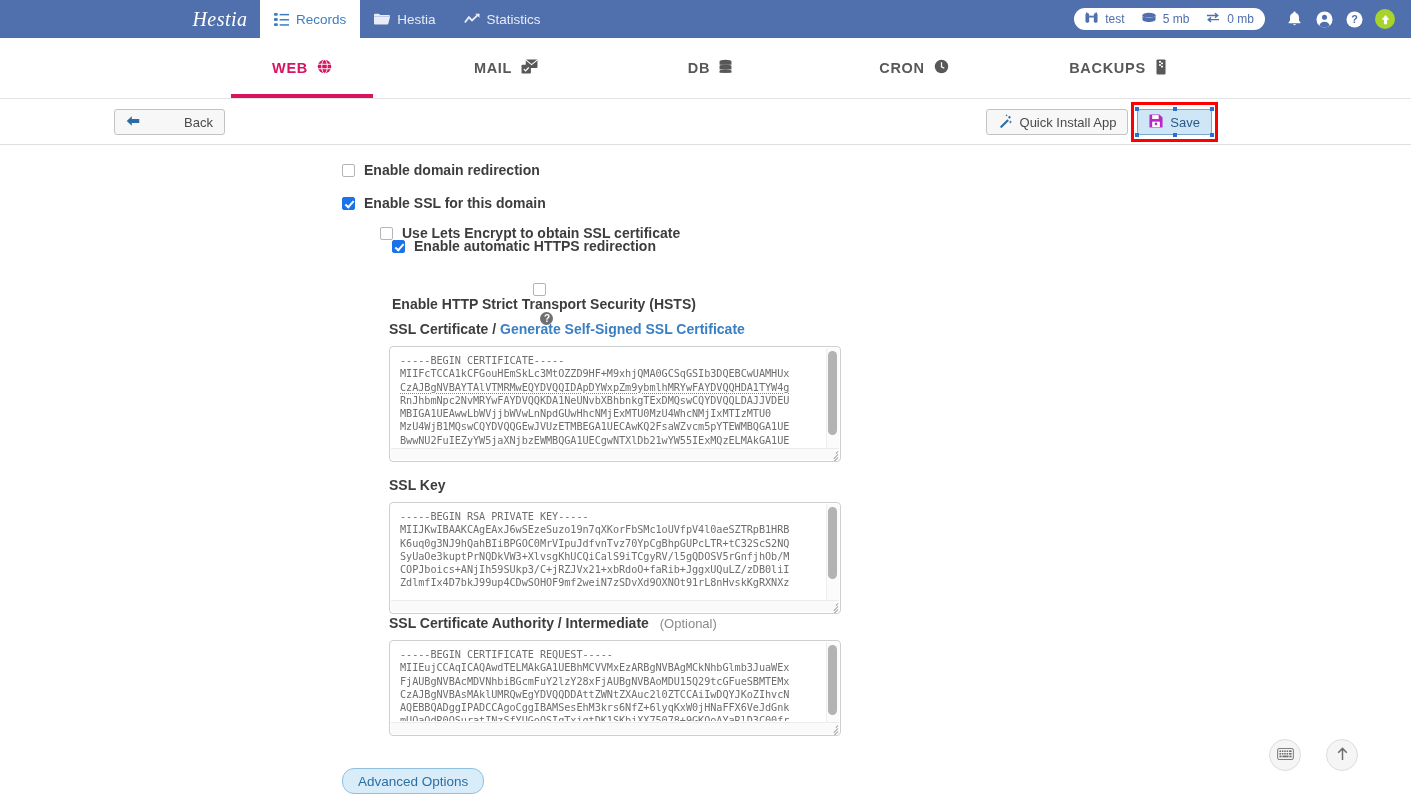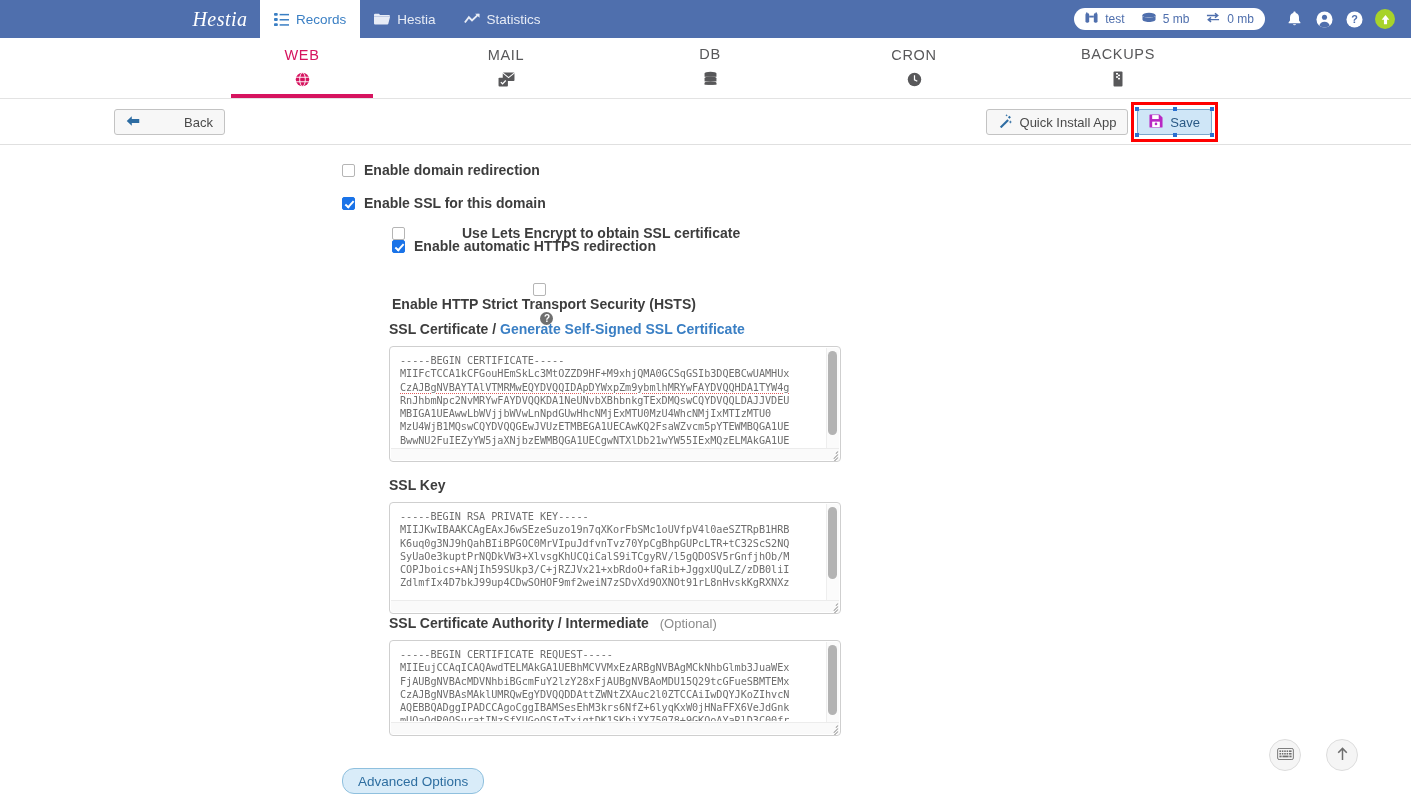--- a/index.html
+++ b/index.html
@@ -74,26 +74,25 @@
     width: 1411px; height: 61px;
     background: #ffffff;
     border-bottom: 1px solid #e3e3e3;
     display: flex; align-items: flex-end;
     padding-left: 200px;
   }
   .modtab {
     width: 204px; height: 60px;
     display: flex; align-items: center; justify-content: center;
     gap: 9px;
-    font-size: 14.5px; font-weight: normal;
+    font-size: 14.5px; font-weight: bold;
     letter-spacing: .7px;
     color: #58585a;
     cursor: pointer;
     position: relative;
-    flex-direction: column;
   }
   .modtab.active { color: #d6145f; }
   .modtab.active::after {
     content: ""; position: absolute;
     left: 50%; transform: translateX(-50%);
     bottom: 0; width: 142px; height: 4px;
     background: #d6145f;
   }
 
   
@@ -494,21 +493,21 @@
   <div class="chk-row" style="position:absolute; left:342px; top:16px;">
     <span class="cbox"></span>
     <span class="lbl">Enable domain redirection</span>
   </div>
 
   <div class="chk-row" style="position:absolute; left:342px; top:49px;">
     <span class="cbox checked"></span>
     <span class="lbl">Enable SSL for this domain</span>
   </div>
 
-  <div class="chk-row" style="position:absolute; left:392px; top:79px;gap:48px;">
+  <div class="chk-row" style="position:absolute; left:380px; top:79px;">
     <span class="cbox"></span>
     <span class="lbl">Use Lets Encrypt to obtain SSL certificate</span>
   </div>
 
   <div class="chk-row" style="position:absolute; left:392px; top:92px;">
     <span class="cbox checked"></span>
     <span class="lbl">Enable automatic HTTPS redirection</span>
   </div>
 
   <div class="chk-row" style="position:absolute; left:392px; top:137px;flex-direction:column;">

